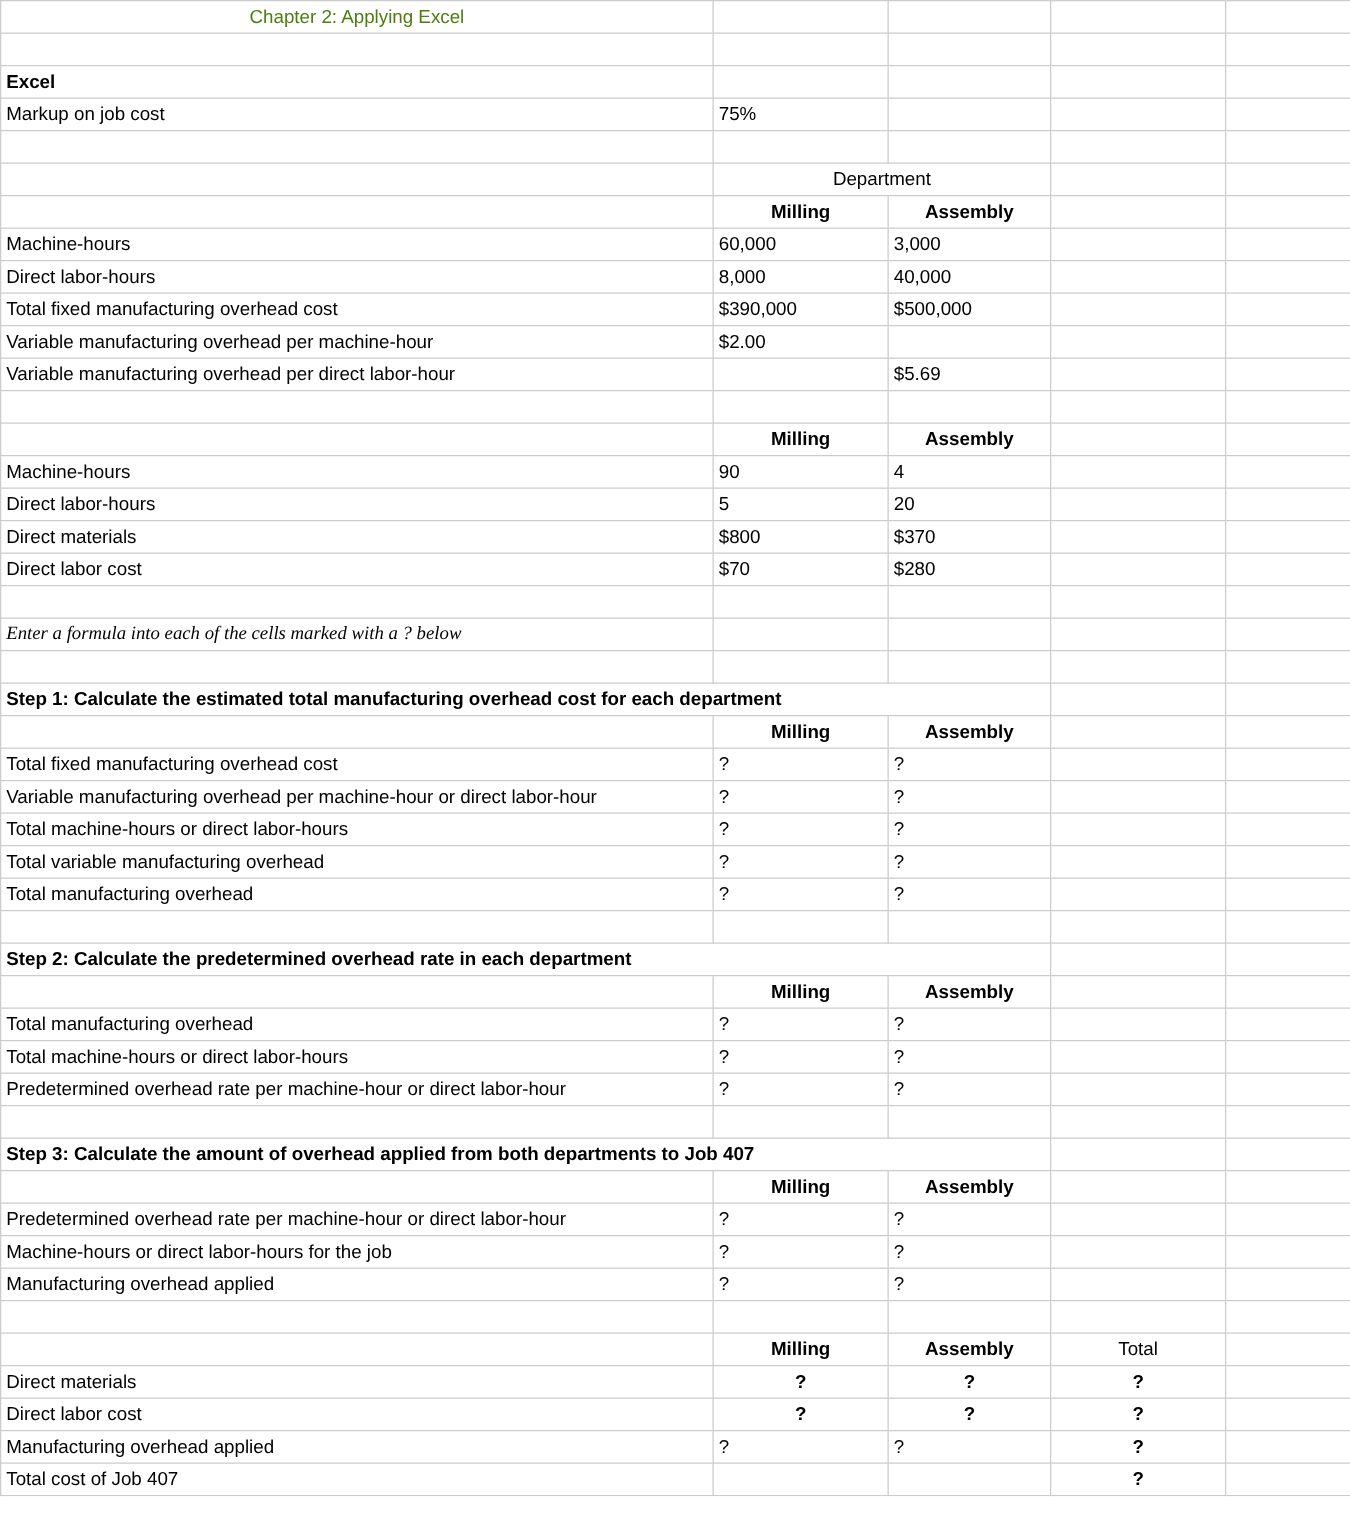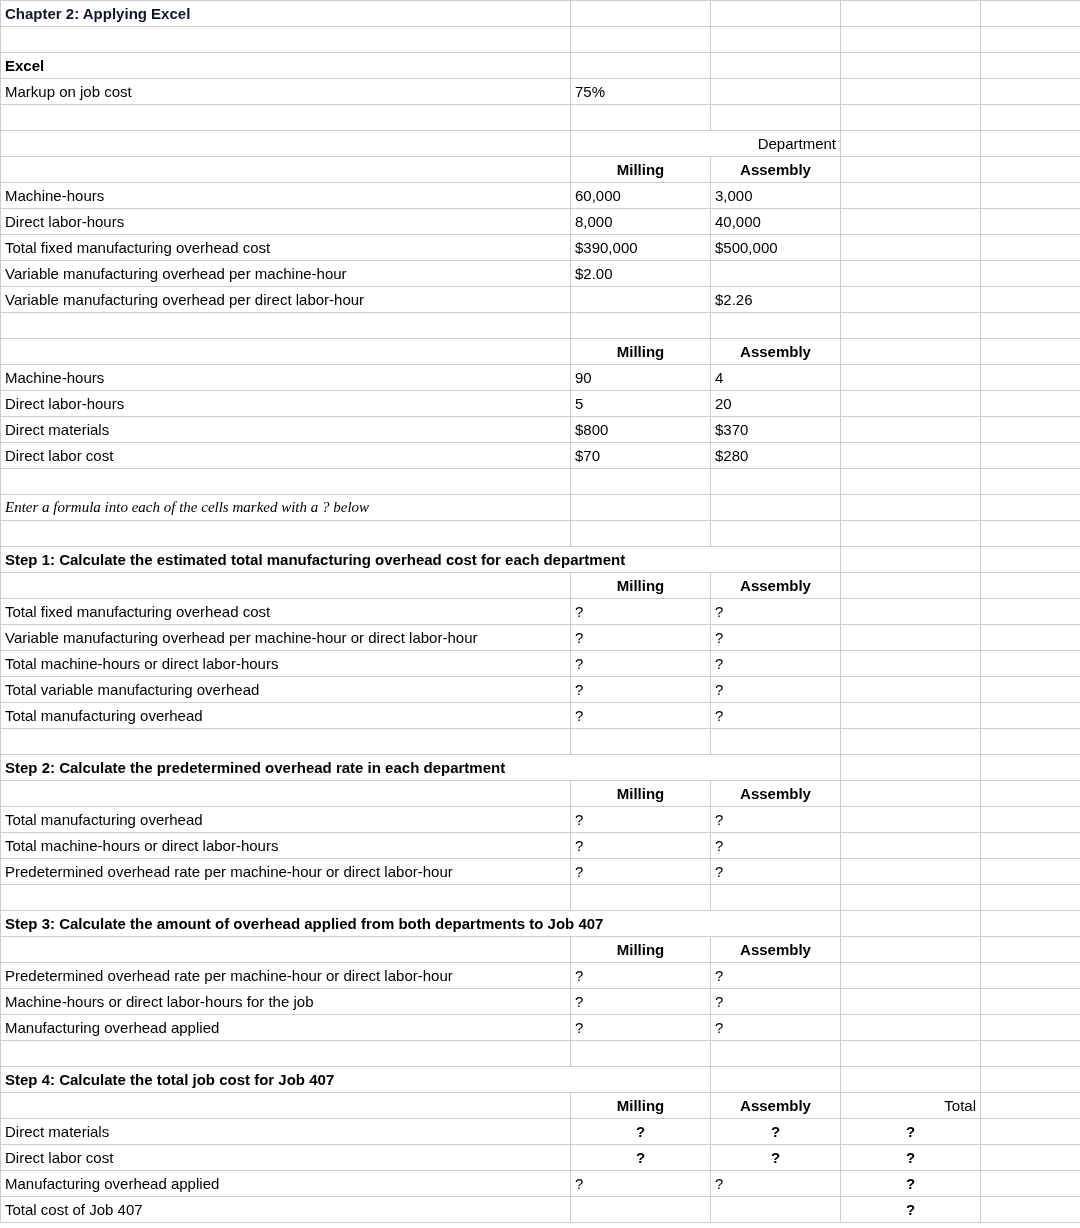--- a/index.html
+++ b/index.html
@@ -3,25 +3,25 @@
 <meta charset="utf-8">
 <style>
   html,body{margin:0;padding:0;background:#fff;font-family:Arial,Helvetica,sans-serif;font-size:15px;color:#000;}
   .sheet{border-collapse:collapse;width:1080px;table-layout:fixed;}
   .sheet td{border:1px solid #ccc;height:23px;padding:1px 4px;vertical-align:middle;overflow:hidden;white-space:nowrap;}
   col.cA{width:570px;}
   col.cB{width:140px;}
   col.cC{width:130px;}
   col.cD{width:140px;}
   col.cE{width:100px;}
-  .title{font-weight:bold;color:#0f172a;}
+  .title{font-weight:normal;color:#4d7c0f;text-align:center;}
   .bold{font-weight:bold;}
   .italic{font-style:italic;font-family:Liberation Serif, serif;}
   .right{text-align:left;}
-  .center{text-align:right;}
+  .center{text-align:center;}
   .left{text-align:center;font-weight:bold;}
   .ul{border-top:1.5px solid #000 !important;}
   .tot-top{border-top:1.5px solid #000 !important;}
 </style>
 </head>
 <body>
 
 <table class="sheet">
 <colgroup>
       <col class="cA">
@@ -103,21 +103,21 @@
 <tr>
         <td>Variable manufacturing overhead per machine-hour</td>
         <td class="right">$2.00</td>
         <td class="right"></td>
         <td></td>
         <td></td>
       </tr>
 <tr>
         <td>Variable manufacturing overhead per direct labor-hour</td>
         <td class="right"></td>
-        <td class="right">$2.26</td>
+        <td class="right">$5.69</td>
         <td></td>
         <td></td>
       </tr>
 <tr>
         <td></td>
         <td></td>
         <td></td>
         <td></td>
         <td></td>
       </tr>
@@ -300,26 +300,20 @@
 <tr>
         <td>Manufacturing overhead applied</td>
         <td class="right">?</td>
         <td class="right">?</td>
         <td></td>
         <td></td>
       </tr>
 <tr>
         <td></td>
         <td></td>
-        <td></td>
-        <td></td>
-        <td></td>
-      </tr>
-<tr>
-        <td colspan="2" class="bold">Step 4: Calculate the total job cost for Job 407</td>
         <td></td>
         <td></td>
         <td></td>
       </tr>
 <tr>
         <td></td>
         <td class="left">Milling</td>
         <td class="left">Assembly</td>
         <td class="center">Total</td>
         <td></td>

